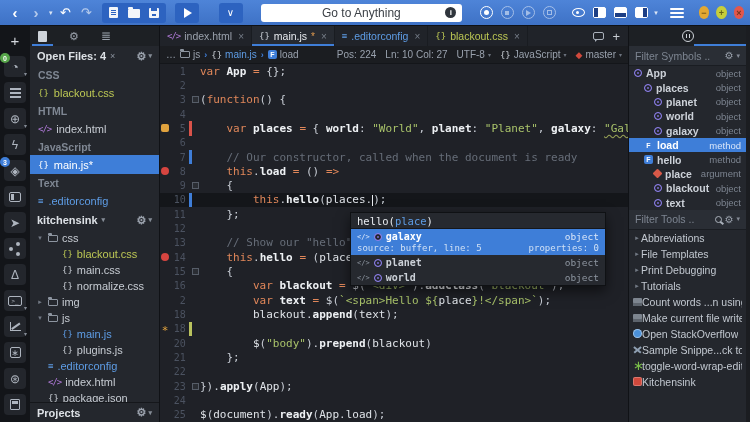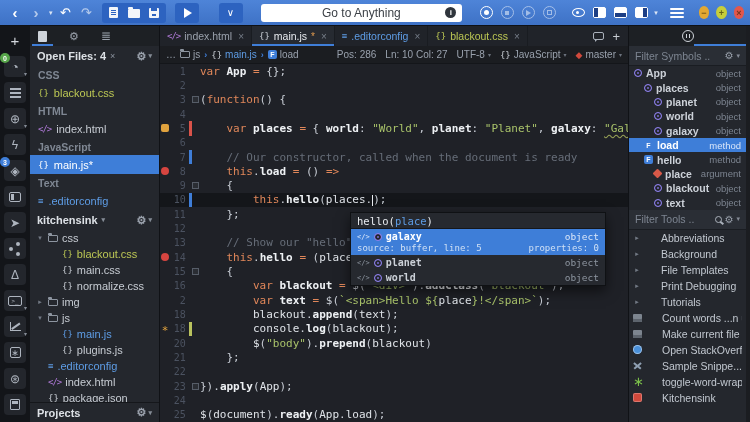--- a/index.html
+++ b/index.html
@@ -190,21 +190,21 @@
   .filter-row { height:20px; background:#2a2e35; display:flex; align-items:center; padding:0 6px;
     color:#7d8591; gap:4px; border-bottom:1px solid #1a1d22; }
   .filter-row .right { margin-left:auto; display:flex; align-items:center; gap:3px; color:#9aa1ac; font-size:10px; }
   .i-mag { width:7px; height:7px; border:1.5px solid #aab1bb; border-radius:50%; position:relative; }
   .i-mag::after { content:""; position:absolute; right:-3px; bottom:-2px; width:4px; height:1.5px;
     background:#aab1bb; transform:rotate(40deg); }
   .sym-row { height:14.4px; display:flex; align-items:center; gap:4px; padding-right:5px; color:#ccd1d8; }
   .sym-row.selected { background:#3e7ed8; color:#fff; }
   .sym-type { margin-left:auto; color:#7d8591; font-size:9.5px; }
   .sym-row.selected .sym-type { color:#d9e6f9; }
-  .tool-row { height:16px; display:flex; align-items:center; gap:20px; padding:0 4px; color:#c2c8d0; }
+  .tool-row { height:16px; display:flex; align-items:center; gap:0; padding:0 4px; color:#c2c8d0; }
   .i-macrobox { width:9px; height:8px; background:#7d858f; border-radius:1px;
     box-shadow:inset 0 -3px 0 #5d646d; flex:none; }
   .i-globeb { width:9px; height:9px; border-radius:50%; background:#4a90d9;
     box-shadow:inset 0 0 0 1px rgba(255,255,255,.45); flex:none; }
   .i-snip { width:9px; height:9px; position:relative; flex:none; }
   .i-snip::before, .i-snip::after { content:""; position:absolute; left:0; top:4px; width:9px;
     height:1.5px; background:#8fa0b3; }
   .i-snip::before { transform:rotate(40deg); } .i-snip::after { transform:rotate(-40deg); }
   .i-greenstar { color:#7cc24a; font-size:13px; line-height:9px; width:9px; text-align:center; flex:none; }
   .i-redbox { width:9px; height:9px; background:#d0493c; border-radius:2px;
@@ -497,21 +497,21 @@
           <span class="fic c-js">{}</span>
           <span class="t-blue">main.js</span>
         </span>
         <span class="crumb-sep">›</span>
         <span style="display: flex; align-items: center; gap: 3px;">
           <span class="i-method">F</span>
           <span>load</span>
         </span>
       </span>
     <div class="status-right">
-      <span class="sseg">Pos: 286</span>
+      <span class="sseg">Pos: 224</span>
       <span class="sseg">Ln: 10 Col: 27</span>
       <span class="sseg">
           <span>UTF-8</span>
           <span class="scaret">▾</span>
         </span>
       <span class="sseg">
           <span class="fic c-js">{}</span>
           <span>JavaScript</span>
           <span class="scaret">▾</span>
         </span>
@@ -700,21 +700,20 @@
         </div>
         <div class="cline">
           <span class="gut">
             <span class="gmark">
               <span class="mark-warn">∗</span>
             </span>
             <span class="gnum">18</span>
             <span class="gbar bar-green"></span>
             <span class="gfold"></span>
           </span>
-          <span><span class="ct p">        </span><span class="ct v">console</span><span class="ct p">.</span><span class="ct n">log</span><span class="ct p">(</span><span class="ct v">blackout</span><span class="ct p">);</span></span>
         </div>
         <div class="cline">
           <span class="gut">
             <span class="gmark"></span>
             <span class="gnum">20</span>
             <span class="gbar"></span>
             <span class="gfold"></span>
           </span>
           <span><span class="ct p">        </span><span class="ct v">$</span><span class="ct p">(</span><span class="ct s">"body"</span><span class="ct p">).</span><span class="ct n">prepend</span><span class="ct p">(</span><span class="ct v">blackout</span><span class="ct p">)</span></span>
         </div>
@@ -879,24 +878,20 @@
         <span class="hcaret">▾</span>
       </span>
   </div>
   <div id="tools-list">
       <div class="tool-row">
         <span class="texp">▸</span>
         <span class="ellip">Abbreviations</span>
       </div>
       <div class="tool-row">
         <span class="texp">▸</span>
-        <span class="ellip">Background</span>
-      </div>
-      <div class="tool-row">
-        <span class="texp">▸</span>
         <span class="ellip">File Templates</span>
       </div>
       <div class="tool-row">
         <span class="texp">▸</span>
         <span class="ellip">Print Debugging</span>
       </div>
       <div class="tool-row">
         <span class="texp">▸</span>
         <span class="ellip">Tutorials</span>
       </div>

